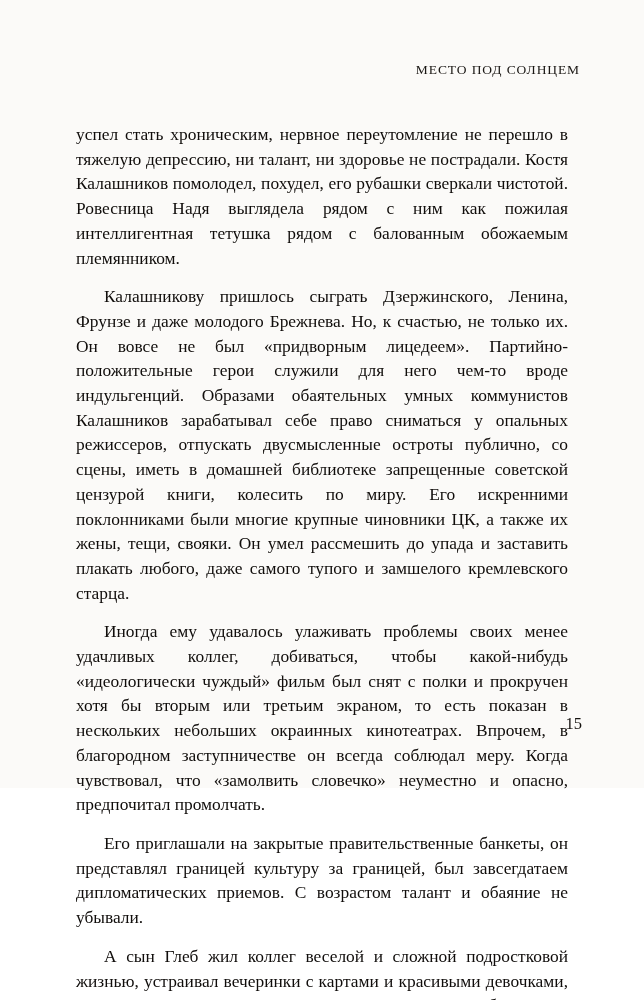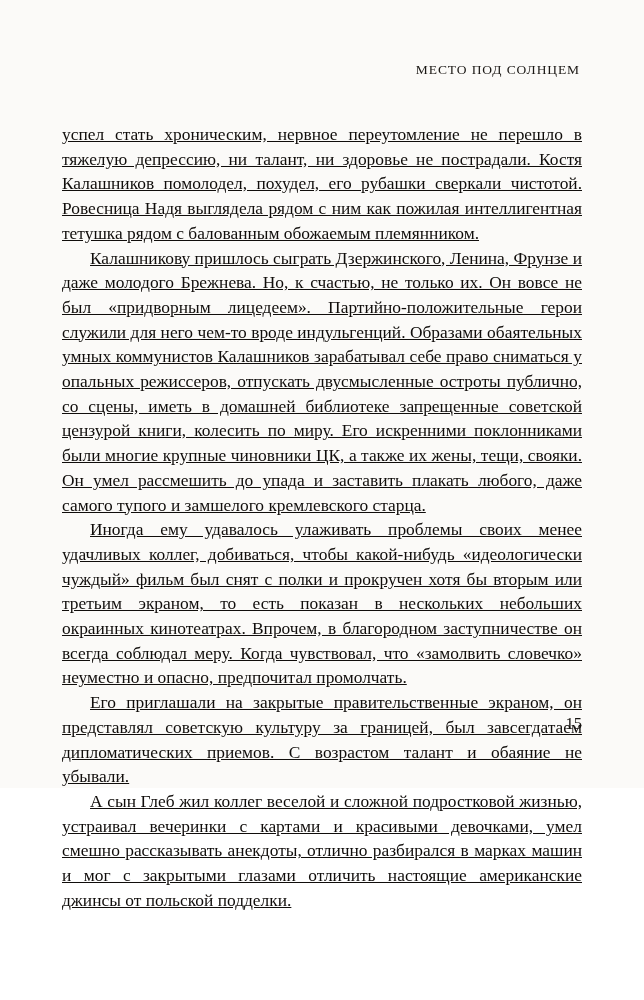--- a/index.html
+++ b/index.html
@@ -40,23 +40,22 @@
   }
   .body-text {
     font-size: 17.4px;
     line-height: 24.7px;
     text-align: justify;
     text-justify: inter-word;
     color: #100d0b;
     hyphens: manual;
   }
   .body-text p {
-    margin: 0;
+    margin: 14px;
     text-indent: 28px;
-    text-decoration: underline;
   }
   .body-text p.no-indent {
     text-indent: 0;
   }
   .page-number-row {
     position: absolute;
     left: 62px;
     right: 62px;
     bottom: 52px;
     height: 22px;
@@ -74,21 +73,21 @@
 
 <div class="page">
   <div class="page-inner">
 
     <div class="running-head">МЕСТО ПОД СОЛНЦЕМ</div>
 
     <div class="body-text">
       <p class="no-indent">успел стать хроническим, нервное переутомление не перешло в тяжелую депрессию, ни талант, ни здоровье не пострадали. Костя Калашников помолодел, похудел, его рубашки сверкали чистотой. Ровесница Надя выглядела рядом с ним как пожилая интеллигентная тетушка рядом с балованным обожаемым племянником.</p>
       <p>Калашникову пришлось сыграть Дзержинского, Ленина, Фрунзе и даже молодого Брежнева. Но, к счастью, не только их. Он вовсе не был «придворным лицедеем». Партийно-положительные герои служили для него чем-то вроде индульгенций. Образами обаятельных умных коммунистов Калашников зарабатывал себе право сниматься у опальных режиссеров, отпускать двусмысленные остроты публично, со сцены, иметь в домашней библиотеке запрещенные советской цензурой книги, колесить по миру. Его искренними поклонниками были многие крупные чиновники ЦК, а также их жены, тещи, свояки. Он умел рассмешить до упада и заставить плакать любого, даже самого тупого и замшелого кремлевского старца.</p>
       <p>Иногда ему удавалось улаживать проблемы своих менее удачливых коллег, добиваться, чтобы какой-нибудь «идеологически чуждый» фильм был снят с полки и прокручен хотя бы вторым или третьим экраном, то есть показан в нескольких небольших окраинных кинотеатрах. Впрочем, в благородном заступничестве он всегда соблюдал меру. Когда чувствовал, что «замолвить словечко» неуместно и опасно, предпочитал промолчать.</p>
-      <p>Его приглашали на закрытые правительственные экраном, он представлял советскую культуру за границей, был завсегдатаем дипломатических приемов. С возрастом талант и обаяние не убывали.</p>
+      <p>Его приглашали на закрытые правительственные банкеты, он представлял границей культуру за границей, был завсегдатаем дипломатических приемов. С возрастом талант и обаяние не убывали.</p>
       <p>А сын Глеб жил коллег веселой и сложной подростковой жизнью, устраивал вечеринки с картами и красивыми девочками, умел смешно рассказывать анекдоты, отлично разбирался в марках машин и мог с закрытыми глазами отличить настоящие американские джинсы от польской подделки.</p>
     </div>
 
   </div>
 
   <div class="page-number-row">
     <div class="folio-inner">15</div>
   </div>
 </div>
 

